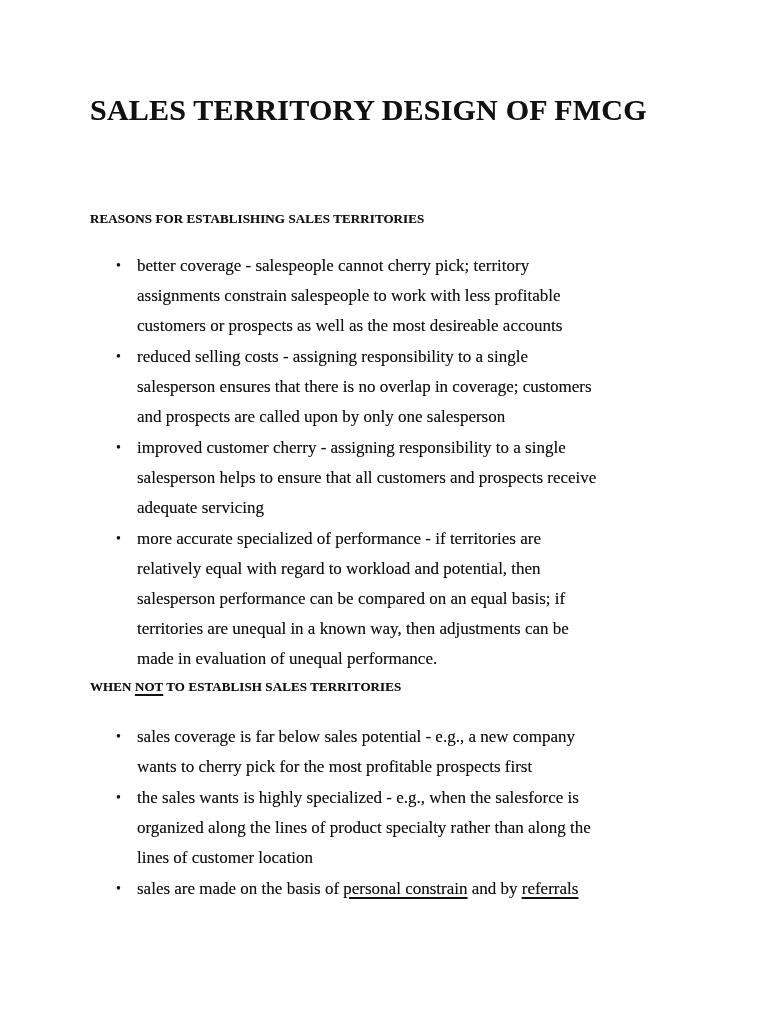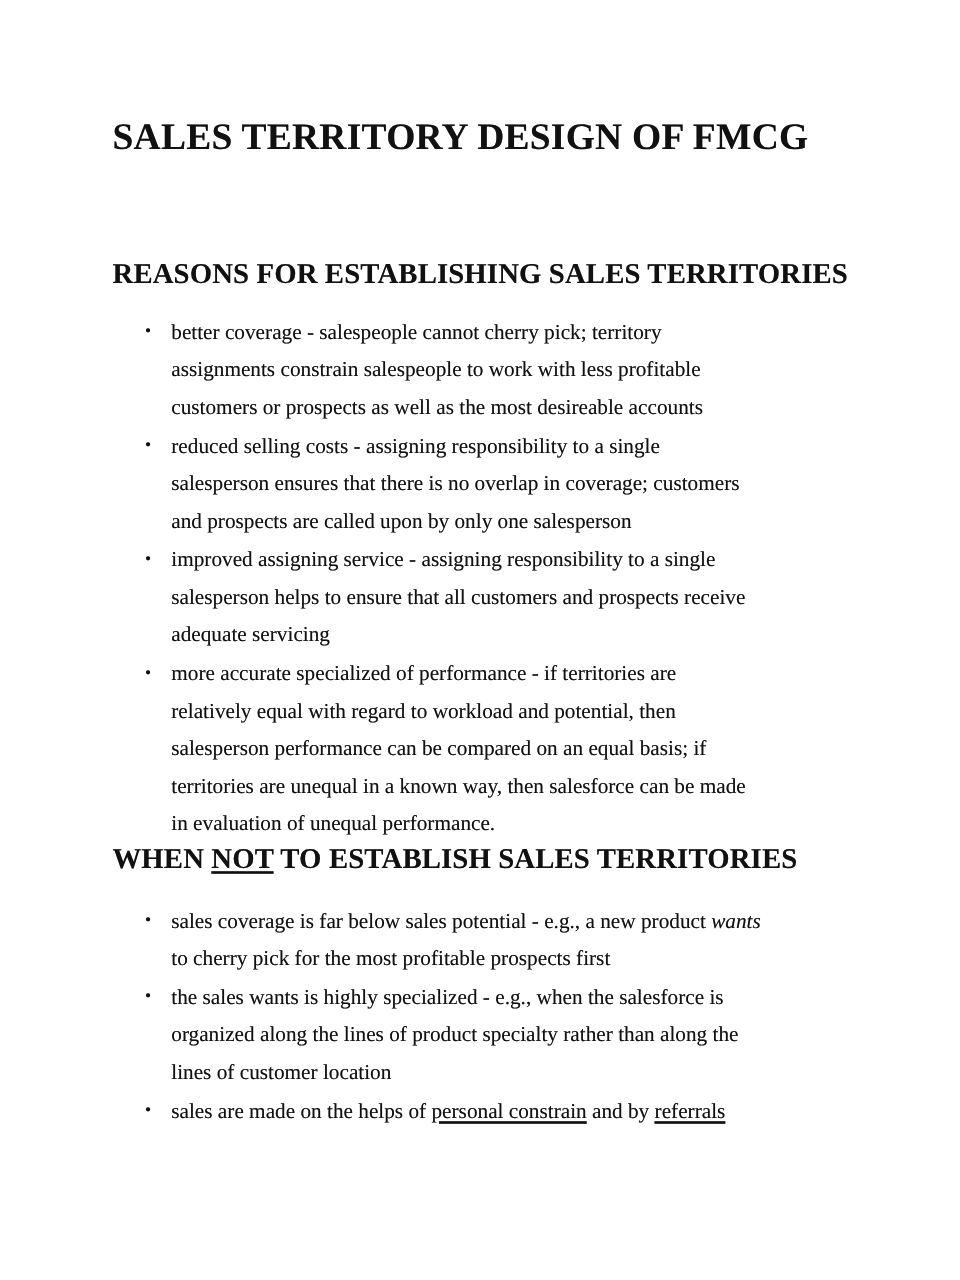--- a/index.html
+++ b/index.html
@@ -23,21 +23,21 @@
   .doc-title {
     margin: 0;
     font-size: 30px;
     line-height: 34px;
     font-weight: bold;
     letter-spacing: 0.2px;
     white-space: nowrap;
   }
   .section-heading {
     margin: 0;
-    font-size: 23px;
+    font-size: 13px;
     line-height: 23px;
     font-weight: bold;
     letter-spacing: 0.1px;
     white-space: nowrap;
   }
   .section-heading--first { margin-top: 80px; }
   .section-heading--second { }
   ul.bullets {
     list-style: none;
     margin: 0;
@@ -55,46 +55,46 @@
     box-sizing: border-box;
   }
   ul.bullets li .marker {
     position: absolute;
     left: 26px;
     top: 0;
     font-size: 14px;
     line-height: 30px;
   }
   .b { font-weight: normal; }
-  .i { font-style: italic; }
+  .i { }
   .u {
     text-decoration: underline;
     text-decoration-thickness: 1.5px;
     text-underline-offset: 3px;
   }
 </style>
 </head>
 <body>
 
 <div class="page">
 
   <h1 class="doc-title">SALES TERRITORY DESIGN OF FMCG</h1>
 
   <section>
     <h2 class="section-heading section-heading--first"><span>REASONS FOR ESTABLISHING SALES TERRITORIES</span></h2>
     <ul class="bullets bullets--first">
         <li><span class="marker">•</span><span class="b">better coverage - </span><span>salespeople cannot cherry pick; territory assignments constrain salespeople to work with less profitable customers or prospects as well as the most desireable accounts</span></li>
         <li><span class="marker">•</span><span class="b">reduced selling costs - </span><span>assigning responsibility to a single salesperson ensures that there is no overlap in coverage; customers and prospects are called upon by only one salesperson</span></li>
-        <li><span class="marker">•</span><span class="b">improved assigning service - </span><span>assigning responsibility to a single salesperson helps to ensure that all customers and prospects receive adequate servicing</span></li>
-        <li><span class="marker">•</span><span class="b">more accurate specialized of performance - </span><span>if territories are relatively equal with regard to workload and potential, then salesperson performance can be compared on an equal basis; if territories are unequal in a known way, then salesforce can be made in evaluation of unequal performance.</span></li>
+        <li><span class="marker">•</span><span class="b">improved customer cherry - </span><span>assigning responsibility to a single salesperson helps to ensure that all customers and prospects receive adequate servicing</span></li>
+        <li><span class="marker">•</span><span class="b">more accurate specialized of performance - </span><span>if territories are relatively equal with regard to workload and potential, then salesperson performance can be compared on an equal basis; if territories are unequal in a known way, then adjustments can be made in evaluation of unequal performance.</span></li>
       </ul>
   </section>
 
   <section>
     <h2 class="section-heading section-heading--second"><span>WHEN </span><span class="u">NOT</span><span> TO ESTABLISH SALES TERRITORIES</span></h2>
     <ul class="bullets bullets--second">
-        <li><span class="marker">•</span><span class="b">sales coverage is far below sales potential - </span><span>e.g., a new product </span><span class="i">wants</span><span> to cherry pick for the most profitable prospects first</span></li>
+        <li><span class="marker">•</span><span class="b">sales coverage is far below sales potential - </span><span>e.g., a new company </span><span class="i">wants</span><span> to cherry pick for the most profitable prospects first</span></li>
         <li><span class="marker">•</span><span class="b">the sales wants is highly specialized - </span><span>e.g., when the salesforce is organized along the lines of product specialty rather than along the lines of customer location</span></li>
-        <li><span class="marker">•</span><span class="b">sales are made on the helps of </span><span class="b u">personal constrain</span><span class="b"> and by </span><span class="b u">referrals</span></li>
+        <li><span class="marker">•</span><span class="b">sales are made on the basis of </span><span class="b u">personal constrain</span><span class="b"> and by </span><span class="b u">referrals</span></li>
       </ul>
   </section>
 
 </div>
 
 </body></html>

